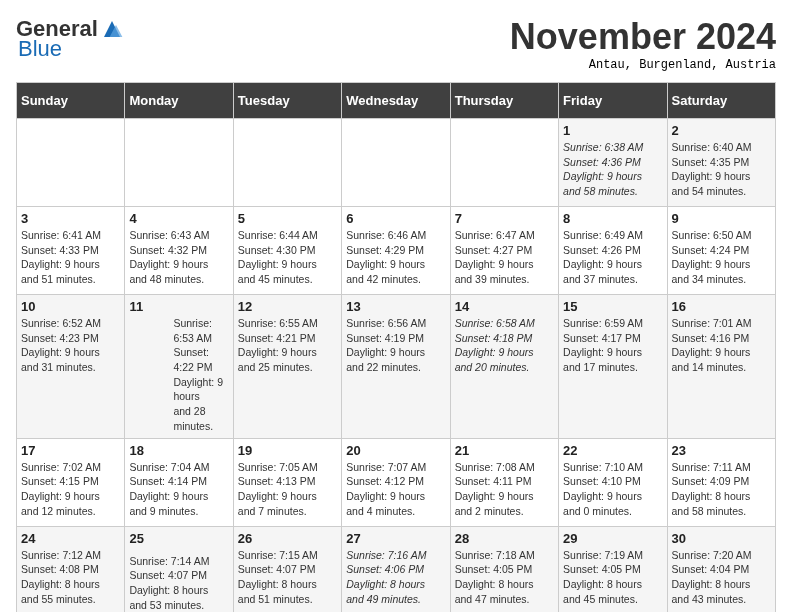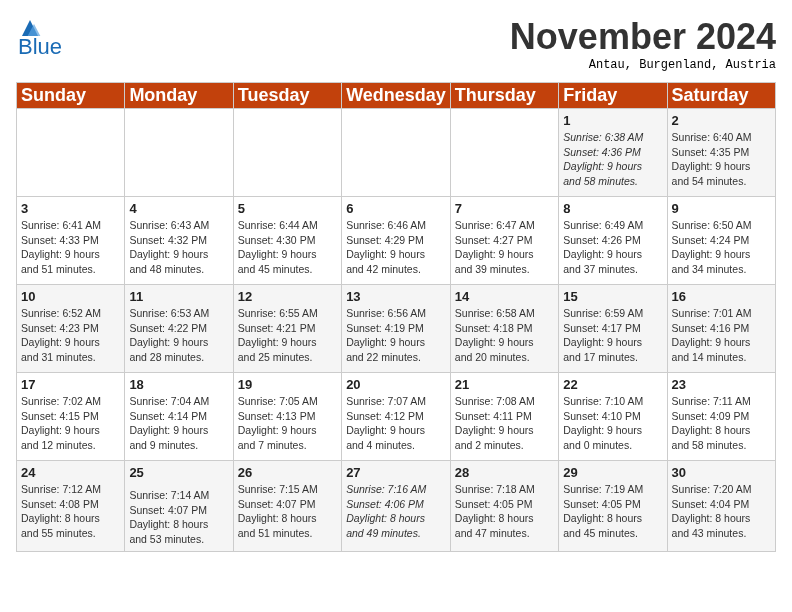--- a/index.html
+++ b/index.html
@@ -42,24 +42,24 @@
     .subtitle {
       font-size: 12px;
       color: #000000;
       font-family: Liberation Mono, monospace;
     }
     .calendar {
       width: 100%;
       border-collapse: collapse;
     }
     .calendar th {
-      background-color: #c2410c;
+      background-color: #404040;
       color: #fff;
-      font-size: 18px;
-      padding: 2px 4px;
+      font-size: 13px;
+      padding: 10px 4px;
       text-align: left;
       border: 1px solid #ccc;
     }
     .calendar td {
       width: calc(100% / 7);
       vertical-align: top;
       border: 1px solid #ccc;
       padding: 4px;
       font-size: 11px;
       background: #fff;
@@ -85,20 +85,21 @@
       line-height: 1.4;
     }
     .empty { background: #fff !important; }
   </style>
 </head>
 <body>
 
 <div class="header">
   <div class="logo">
     <div class="logo-text">
+      <span style="font-size:22px;font-weight:bold;color:#333;">General</span>
       <svg class="logo-icon" viewBox="0 0 30 30" xmlns="http://www.w3.org/2000/svg">
         <polygon points="5,25 15,5 25,25" fill="#1a6bb5"></polygon>
         <polygon points="12,25 20,10 28,25" fill="#5ba3e0" opacity="0.7"></polygon>
       </svg>
     </div>
     <span style="font-size:22px;font-weight:normal;color:#1a6bb5;margin-top:-6px;margin-left:2px;">Blue</span>
   </div>
   <div class="title-block">
     <div class="month-title">November 2024</div>
     <div class="subtitle">Antau, Burgenland, Austria</div>
@@ -193,42 +194,42 @@
       <tr>
         <td>
           <span class="day-num">10</span>
           <div class="day-info" style="white-space: pre-line;">Sunrise: 6:52 AM
 Sunset: 4:23 PM
 Daylight: 9 hours
 and 31 minutes.</div>
         </td>
         <td>
           <span class="day-num">11</span>
-          <div class="day-info" style="white-space: pre-line;">Sunrise: 6:53 AM
+          <div class="day-info" style="white-space: pre-line; margin-left: 44px;">Sunrise: 6:53 AM
 Sunset: 4:22 PM
 Daylight: 9 hours
 and 28 minutes.</div>
         </td>
         <td>
           <span class="day-num">12</span>
           <div class="day-info" style="white-space: pre-line;">Sunrise: 6:55 AM
 Sunset: 4:21 PM
 Daylight: 9 hours
 and 25 minutes.</div>
         </td>
         <td>
           <span class="day-num">13</span>
           <div class="day-info" style="white-space: pre-line;">Sunrise: 6:56 AM
 Sunset: 4:19 PM
 Daylight: 9 hours
 and 22 minutes.</div>
         </td>
         <td>
           <span class="day-num">14</span>
-          <div class="day-info" style="white-space: pre-line;">Sunrise: 6:58 AM
+          <div class="day-info" style="white-space: pre-line; font-style: italic;">Sunrise: 6:58 AM
 Sunset: 4:18 PM
 Daylight: 9 hours
 and 20 minutes.</div>
         </td>
         <td>
           <span class="day-num">15</span>
           <div class="day-info" style="white-space: pre-line;">Sunrise: 6:59 AM
 Sunset: 4:17 PM
 Daylight: 9 hours
 and 17 minutes.</div>

